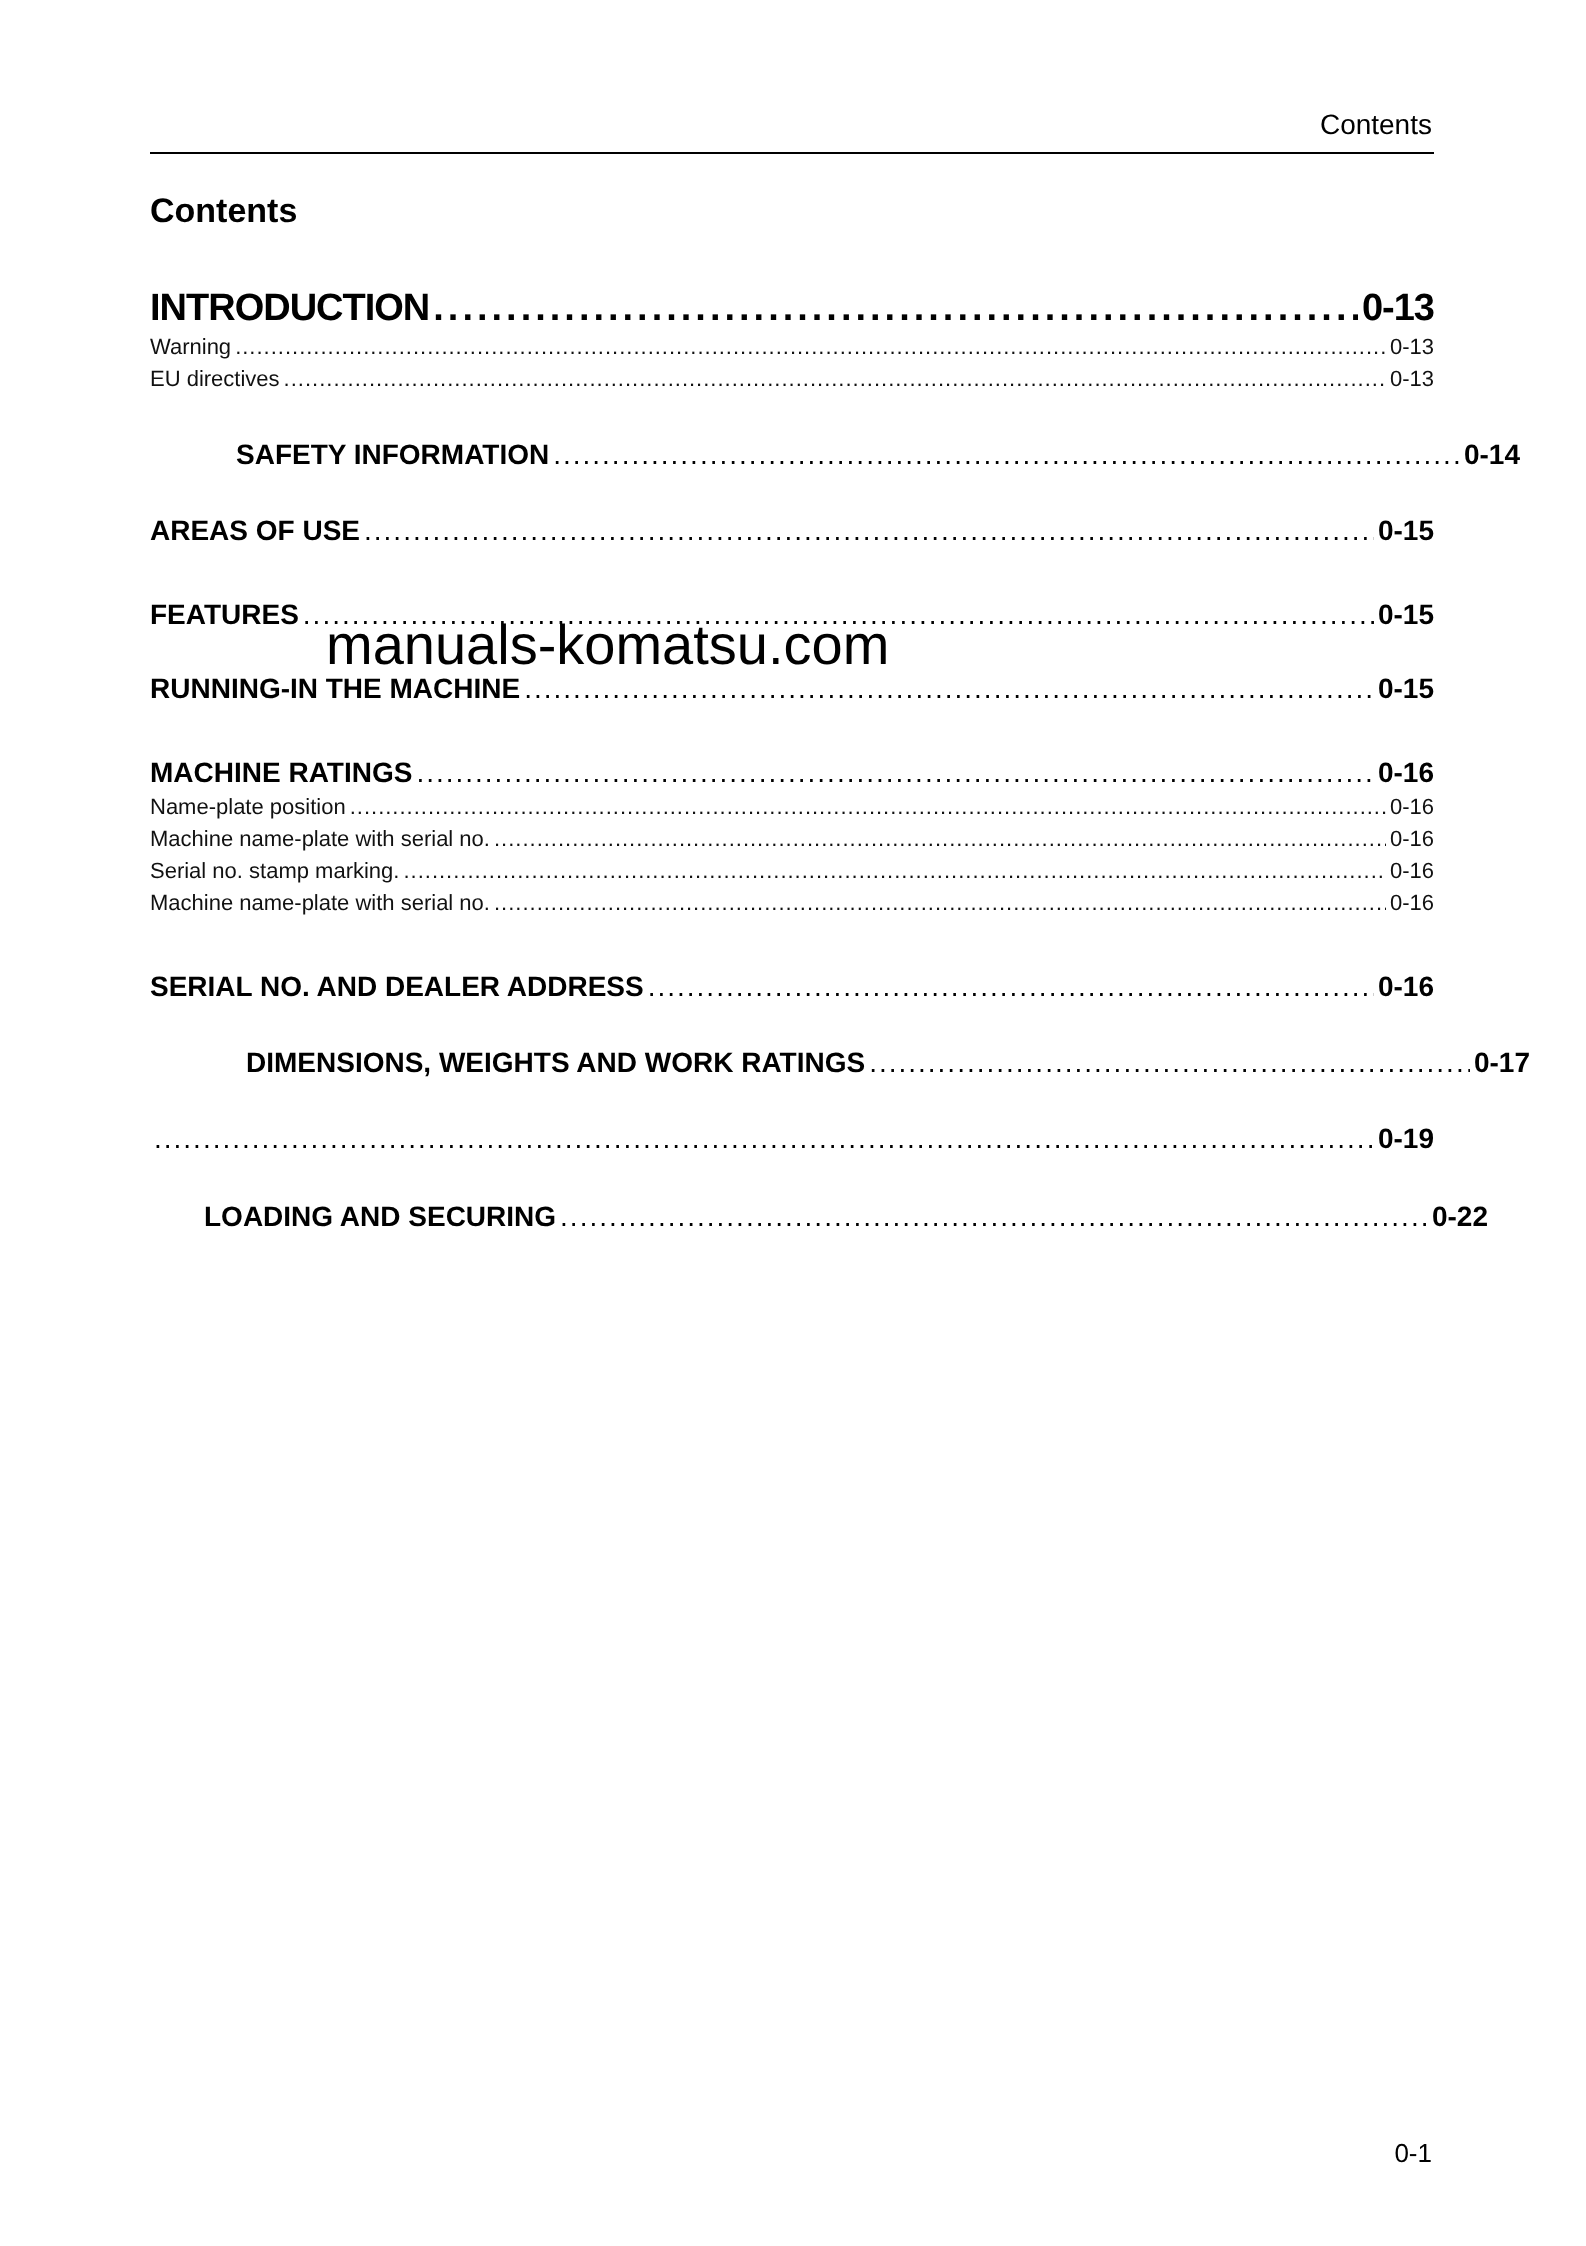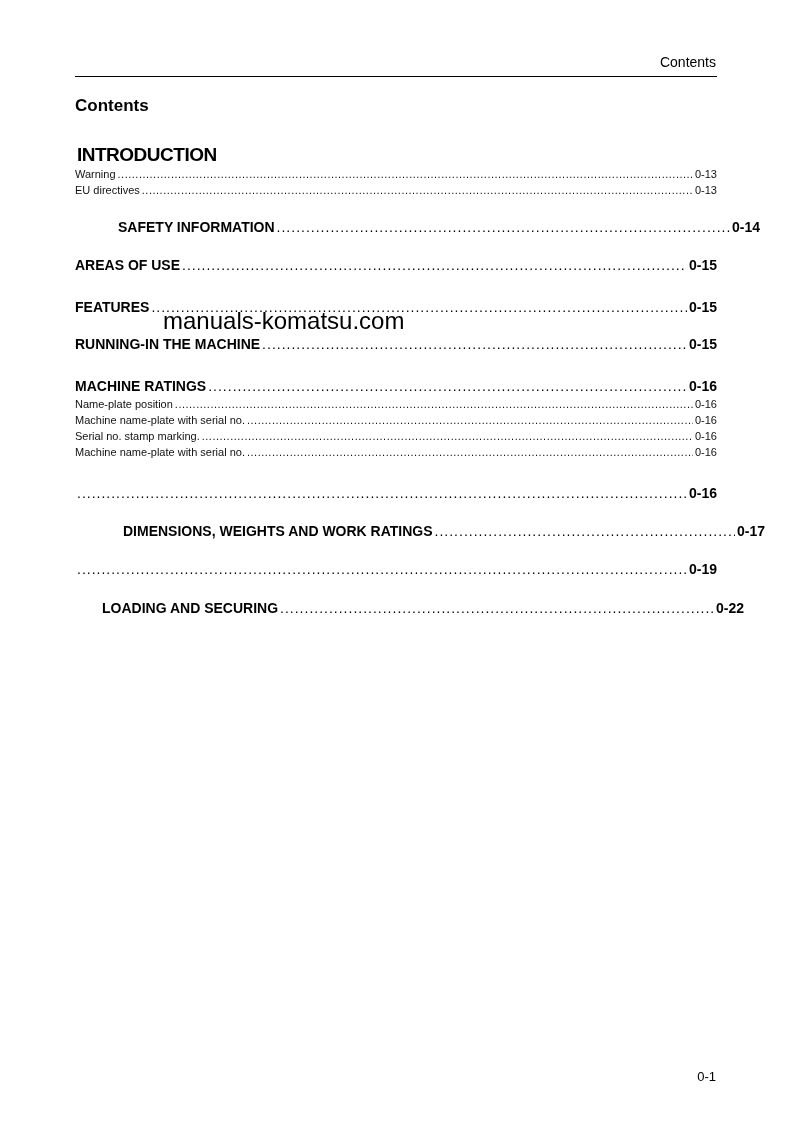--- a/index.html
+++ b/index.html
@@ -7,27 +7,27 @@
          font-family: "Liberation Sans", sans-serif; color: #000; }
   .header-text { position: absolute; right: 77px; top: 54px; font-size: 14px; }
   .header-rule { position: absolute; left: 75px; right: 76px; top: 76px; height: 0; border-top: 1px solid #000; }
   .page-title { position: absolute; left: 75px; top: 96px; font-size: 17px; font-weight: bold; }
   .toc { position: absolute; left: 75px; width: 642px; }
   .row { display: flex; align-items: baseline; white-space: nowrap; overflow: hidden; }
   .row .label { flex: 0 0 auto; }
   .row .dots { flex: 1 1 auto; overflow: hidden; margin: 0 2px; letter-spacing: 1px; }
   .row .dots::before { content: "................................................................................................................................................................................................................................................................................................................................"; }
   .row .page { flex: 0 0 auto; }
-  .big { font-size: 19px; font-weight: bold; letter-spacing: -0.5px; height: 24px; flex-direction: column; }
+  .big { font-size: 19px; font-weight: bold; letter-spacing: -0.5px; height: 24px; }
   .big .dots { letter-spacing: 2px; }
   .main { font-size: 14px; font-weight: bold; height: 18px; }
   .main .dots { font-weight: normal; letter-spacing: 1px; }
   .sub { font-size: 11px; height: 16px; color: #111; }
   .sub .dots { letter-spacing: 0.5px; }
-  .watermark { position: absolute; left: 163px; top: 307px; font-size: 24px; color: #000; background: transparent; }
+  .watermark { position: absolute; left: 163px; top: 307px; font-size: 28px; color: #000; background: transparent; }
   .footer { position: absolute; right: 77px; top: 1069px; font-size: 13px; }
 </style>
 </head>
 <body>
 
 <div class="header-text">Contents</div>
 <div class="header-rule"></div>
 
 <div class="page-title">Contents</div>
 
@@ -104,20 +104,21 @@
   </div>
   <div class="row sub">
     <span class="label">Machine name-plate with serial no.</span>
     <span class="dots"></span>
     <span class="page">0-16</span>
   </div>
 </div>
 
 <div class="toc" style="top:485px;">
   <div class="row main">
+    <span class="label">SERIAL NO. AND DEALER ADDRESS</span>
     <span class="dots"></span>
     <span class="page">0-16</span>
   </div>
 </div>
 
 <div class="toc" style="top:523px;padding-left:48px;">
   <div class="row main">
     <span class="label">DIMENSIONS, WEIGHTS AND WORK RATINGS</span>
     <span class="dots"></span>
     <span class="page">0-17</span>

